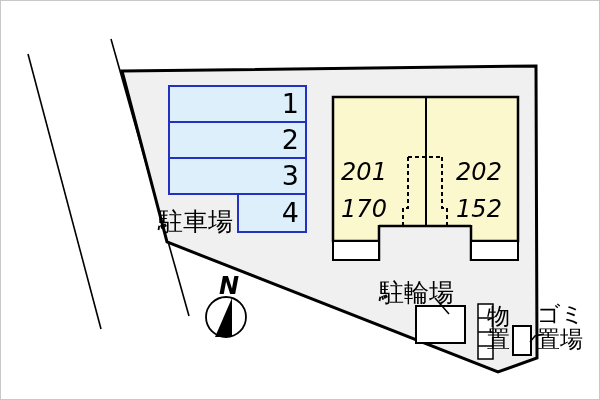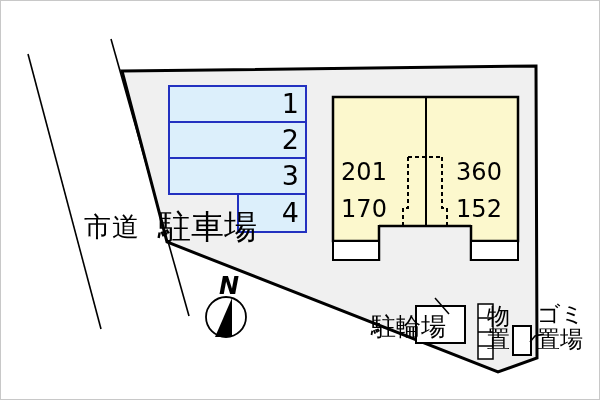--- a/index.html
+++ b/index.html
@@ -4,31 +4,31 @@
 <style>
   html,body{margin:0;padding:0;background:#ffffff;}
   .canvas{
     position:relative;width:600px;height:400px;background:#ffffff;
     font-family:"DejaVu Sans","Liberation Sans",sans-serif;color:#000;
     overflow:hidden;box-sizing:border-box;border:1px solid #c8c8c8;
   }
   .plan-svg{position:absolute;left:0;top:0;}
   .lbl{position:absolute;color:#000;white-space:pre-line;}
   .lbl-road{left:83px;top:208px;font-size:27px;letter-spacing:1px;}
-  .lbl-parking{left:157px;top:204px;font-size:33px;}
+  .lbl-parking{left:157px;top:204px;font-size:25px;}
   .space-num{position:absolute;width:52px;text-align:right;font-size:27px;}
   .space-1{left:246px;top:85px;height:36px;line-height:36px;}
   .space-2{left:246px;top:121px;height:36px;line-height:36px;}
   .space-3{left:246px;top:157px;height:36px;line-height:36px;}
   .space-4{left:246px;top:193px;height:38px;line-height:38px;}
   .unit-nums{position:absolute;top:143px;width:46px;text-align:center;
-    font-size:24px;line-height:18.5px;}
+    font-size:24px;line-height:18.5px;font-style:italic;}
   .unit-left{left:340px;}
   .unit-right{left:455px;}
-  .lbl-bicycle{left:370px;top:275px;font-size:25px;margin-top:34px;}
+  .lbl-bicycle{left:378px;top:275px;font-size:25px;}
   .lbl-storage{left:486px;top:304px;width:27px;font-size:23px;line-height:23px;word-break:break-all;}
   .lbl-garbage{left:536px;top:301px;width:52px;font-size:23px;line-height:25px;word-break:break-all;}
   .lbl-north{left:218px;top:271px;font-size:24px;font-style:italic;font-weight:bold;}
 </style>
 </head>
 <body>
 
 <div class="canvas">
 
   <svg class="plan-svg" width="600" height="400" viewBox="0 0 600 400">
@@ -63,34 +63,33 @@
     <line x1="477" y1="331" x2="492" y2="331" stroke="#000" stroke-width="1.5"></line>
     <line x1="477" y1="345" x2="492" y2="345" stroke="#000" stroke-width="1.5"></line>
 
     <rect x="512" y="325" width="18" height="29" fill="#ffffff" stroke="#000" stroke-width="2"></rect>
     <polyline points="543,333 534,335 529,341" fill="none" stroke="#000" stroke-width="1.5"></polyline>
 
     <circle cx="225" cy="316" r="20" fill="#ffffff" stroke="#000" stroke-width="1.8"></circle>
     <polygon points="231,297 214,336 231,336" fill="#000"></polygon>
   </svg>
 
-  <div class="lbl lbl-road">市道</div>
 
   <div class="lbl lbl-parking">駐車場</div>
   <div class="lbl space-num space-1">1</div>
   <div class="lbl space-num space-2">2</div>
   <div class="lbl space-num space-3">3</div>
   <div class="lbl space-num space-4">4</div>
 
   <div class="lbl unit-nums unit-left">
     <span style="display:block">201</span>
     <span style="display:block">170</span>
   </div>
   <div class="lbl unit-nums unit-right">
-    <span style="display:block">360</span>
+    <span style="display:block">202</span>
     <span style="display:block">152</span>
   </div>
 
   <div class="lbl lbl-bicycle">駐輪場</div>
 
   <div class="lbl lbl-storage">物置</div>
 
   <div class="lbl lbl-garbage">ゴミ置場</div>
 
   <div class="lbl lbl-north">N</div>

